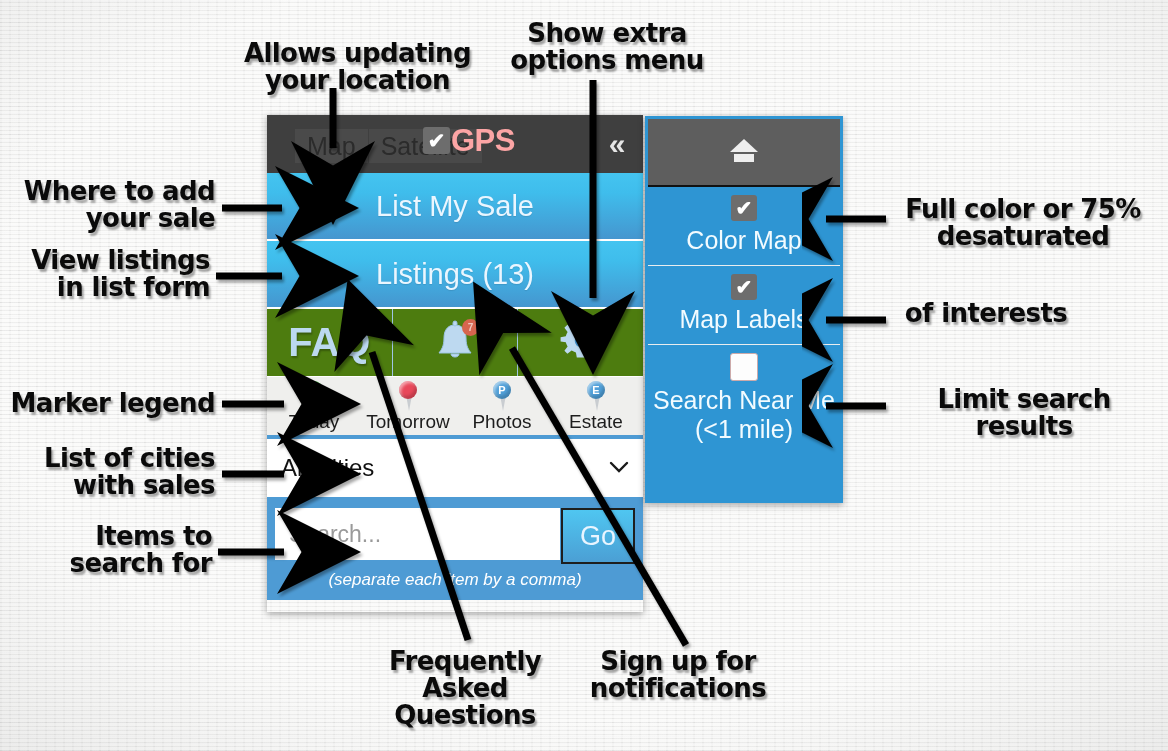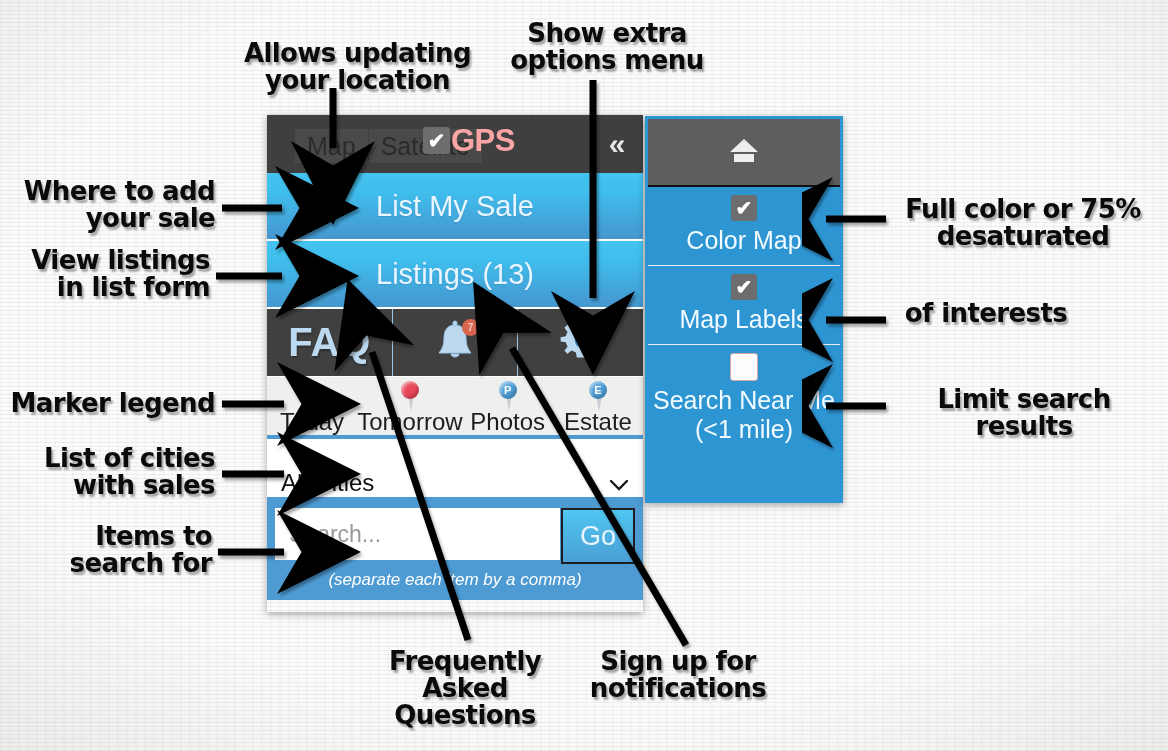--- a/index.html
+++ b/index.html
@@ -60,21 +60,21 @@
 
   .big-btn{
     height:66px;display:flex;align-items:center;justify-content:center;
     color:#eaf6ff;font-size:29px;
     background:linear-gradient(180deg,#44c4f0 0%,#3fbdec 30%,#4596cf 100%);
     border-bottom:2px solid #ffffff;
     text-shadow:0 1px 1px rgba(0,0,0,0.10);
   }
 
   .icon-row{
-    display:flex;height:67px;background:#404040;border-bottom:1px solid #ffffff;
+    display:flex;height:67px;background:#4d7c0f;border-bottom:1px solid #ffffff;
   }
   .icon-cell{
     flex:1;display:flex;align-items:center;justify-content:center;
     border-right:1px solid #9fc6e4;position:relative;
   }
   .icon-cell:last-child{border-right:none;}
   .faq-text{
     font-size:40px;font-weight:bold;color:#bcd9ef;
     text-shadow:1px 2px 2px rgba(0,0,0,0.28);letter-spacing:0px;
   }
@@ -97,27 +97,27 @@
     position:absolute;top:0;left:3px;width:18px;height:18px;border-radius:50%;
     box-shadow:inset -2px -3px 3px rgba(0,0,0,0.18), inset 2px 2px 3px rgba(255,255,255,0.5);
     display:flex;align-items:center;justify-content:center;
     color:#fff;font-size:11px;font-weight:bold;
   }
   .pin .needle{
     position:absolute;top:14px;left:10px;width:0;height:0;
     border-left:3px solid transparent;border-right:3px solid transparent;
     border-top:16px solid #c9cdd1;
   }
-  .legend-label{font-size:24px;color:#1d1d1d;line-height:22px;}
+  .legend-label{font-size:19px;color:#1d1d1d;line-height:22px;}
 
   .sel-wrap{
     background:#4e9bd4;padding:4px 0 0 0;
   }
   .select-box{
-    height:58px;background:#ffffff;display:flex;align-items:flex-end;
+    height:58px;background:#ffffff;display:flex;align-items:center;
     justify-content:space-between;padding:0 14px 0 14px;
   }
   .select-val{font-size:24px;color:#111;}
   .chev{font-size:19px;color:#222;}
 
   .search-wrap{background:#4e9bd4;padding:11px 8px 0 8px;}
   .search-row{display:flex;align-items:stretch;gap:1px;}
   .search-input{
     flex:1;height:52px;background:#ffffff;display:flex;align-items:center;
     padding-left:14px;font-size:23px;color:#9a9a9a;

